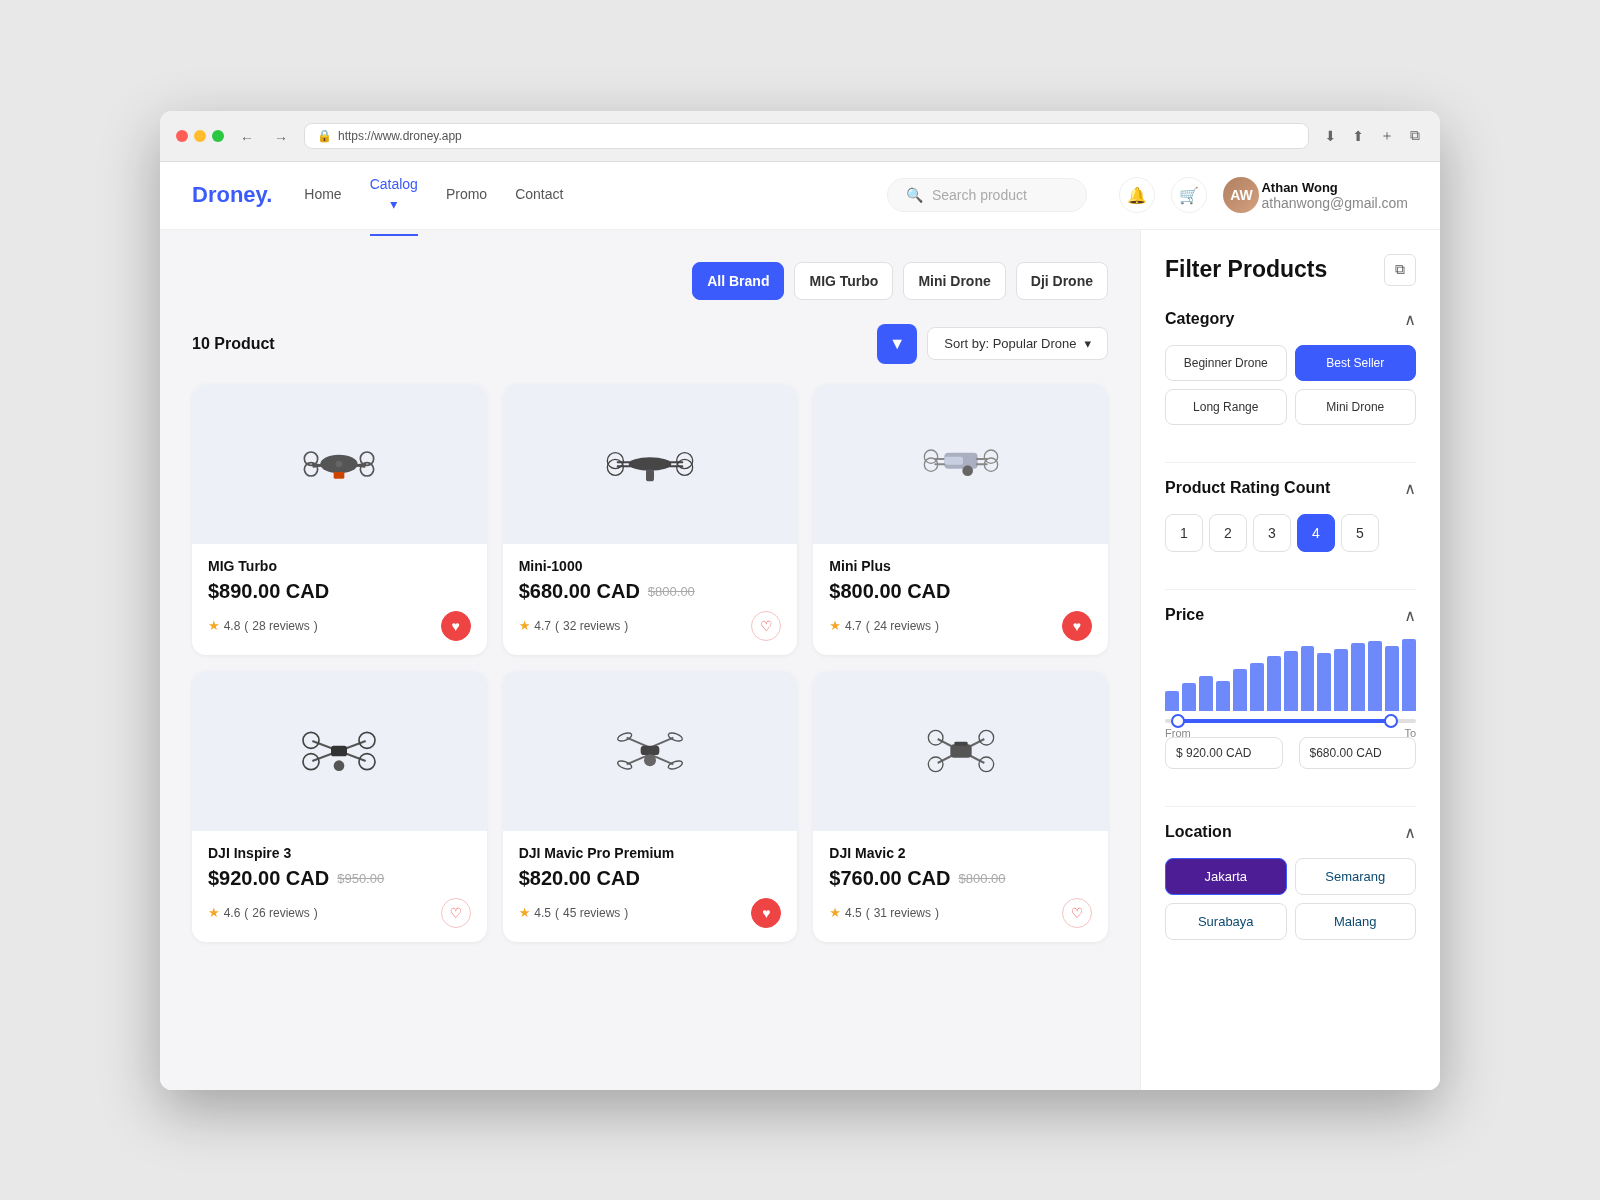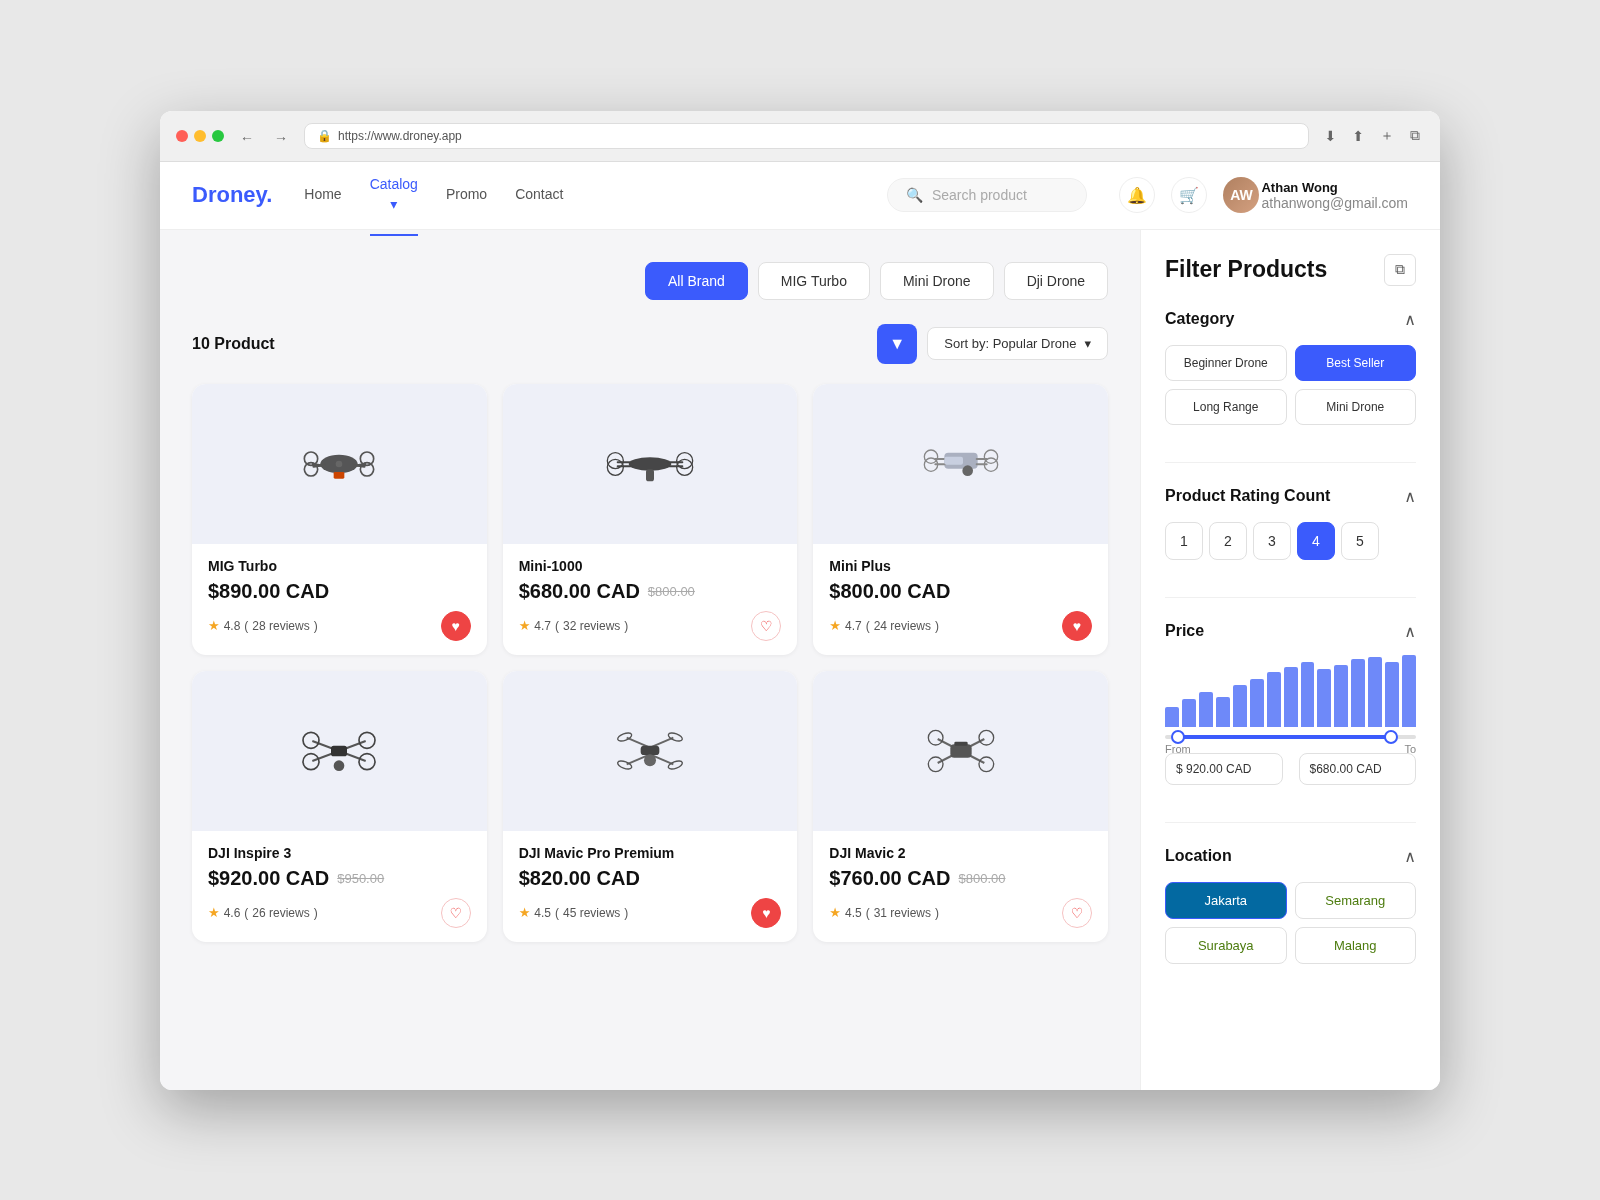--- a/index.html
+++ b/index.html
@@ -155,28 +155,28 @@
     .catalog-subtitle {
       font-size: 13px;
       color: #888;
     }
     .brand-filters {
       display: flex;
       gap: 10px;
       margin-left: auto;
     }
     .brand-btn {
-      padding: 10px 22px;
+      padding: 10px 14px;
       border-radius: 8px;
       border: 1.5px solid #e0e0e0;
       background: #fff;
       font-size: 14px;
       cursor: pointer;
       color: #333;
-      font-weight: 400;
+      font-weight: 700;
     }
     .brand-btn.active {
       background: #3b5bfc;
       color: #fff;
       border-color: #3b5bfc;
     }
     .catalog-top {
       display: flex;
       align-items: center;
       justify-content: space-between;
@@ -306,21 +306,21 @@
     .filter-icon-btn {
       width: 32px; height: 32px;
       border: 1.5px solid #e0e0e0;
       border-radius: 6px;
       display: flex; align-items: center; justify-content: center;
       font-size: 14px;
       cursor: pointer;
       color: #555;
     }
     .filter-section {
-      margin-bottom: 24px;
+      margin-bottom: 16px;
       border-bottom: 1px solid #f0f0f0;
       padding-bottom: 37px;
     }
     .filter-section:last-child { border-bottom: none; }
     .section-header {
       display: flex;
       align-items: center;
       justify-content: space-between;
       margin-bottom: 16px;
     }
@@ -444,26 +444,26 @@
       gap: 8px;
       margin-top: 4px;
     }
     .loc-btn {
       padding: 10px 8px;
       border: 1.5px solid #e0e0e0;
       border-radius: 8px;
       background: #fff;
       font-size: 13px;
       cursor: pointer;
-      color: #4d7c0f;
+      color: #0c4a6e;
       text-align: center;
       font-weight: 500;
     }
     .loc-btn.active {
-      background: #0369a1;
+      background: #4c1d95;
       color: #fff;
       border-color: #3b5bfc;
     }
 
     .header-row {
       display: flex;
       align-items: flex-start;
       justify-content: space-between;
       margin-bottom: 24px;
     }

